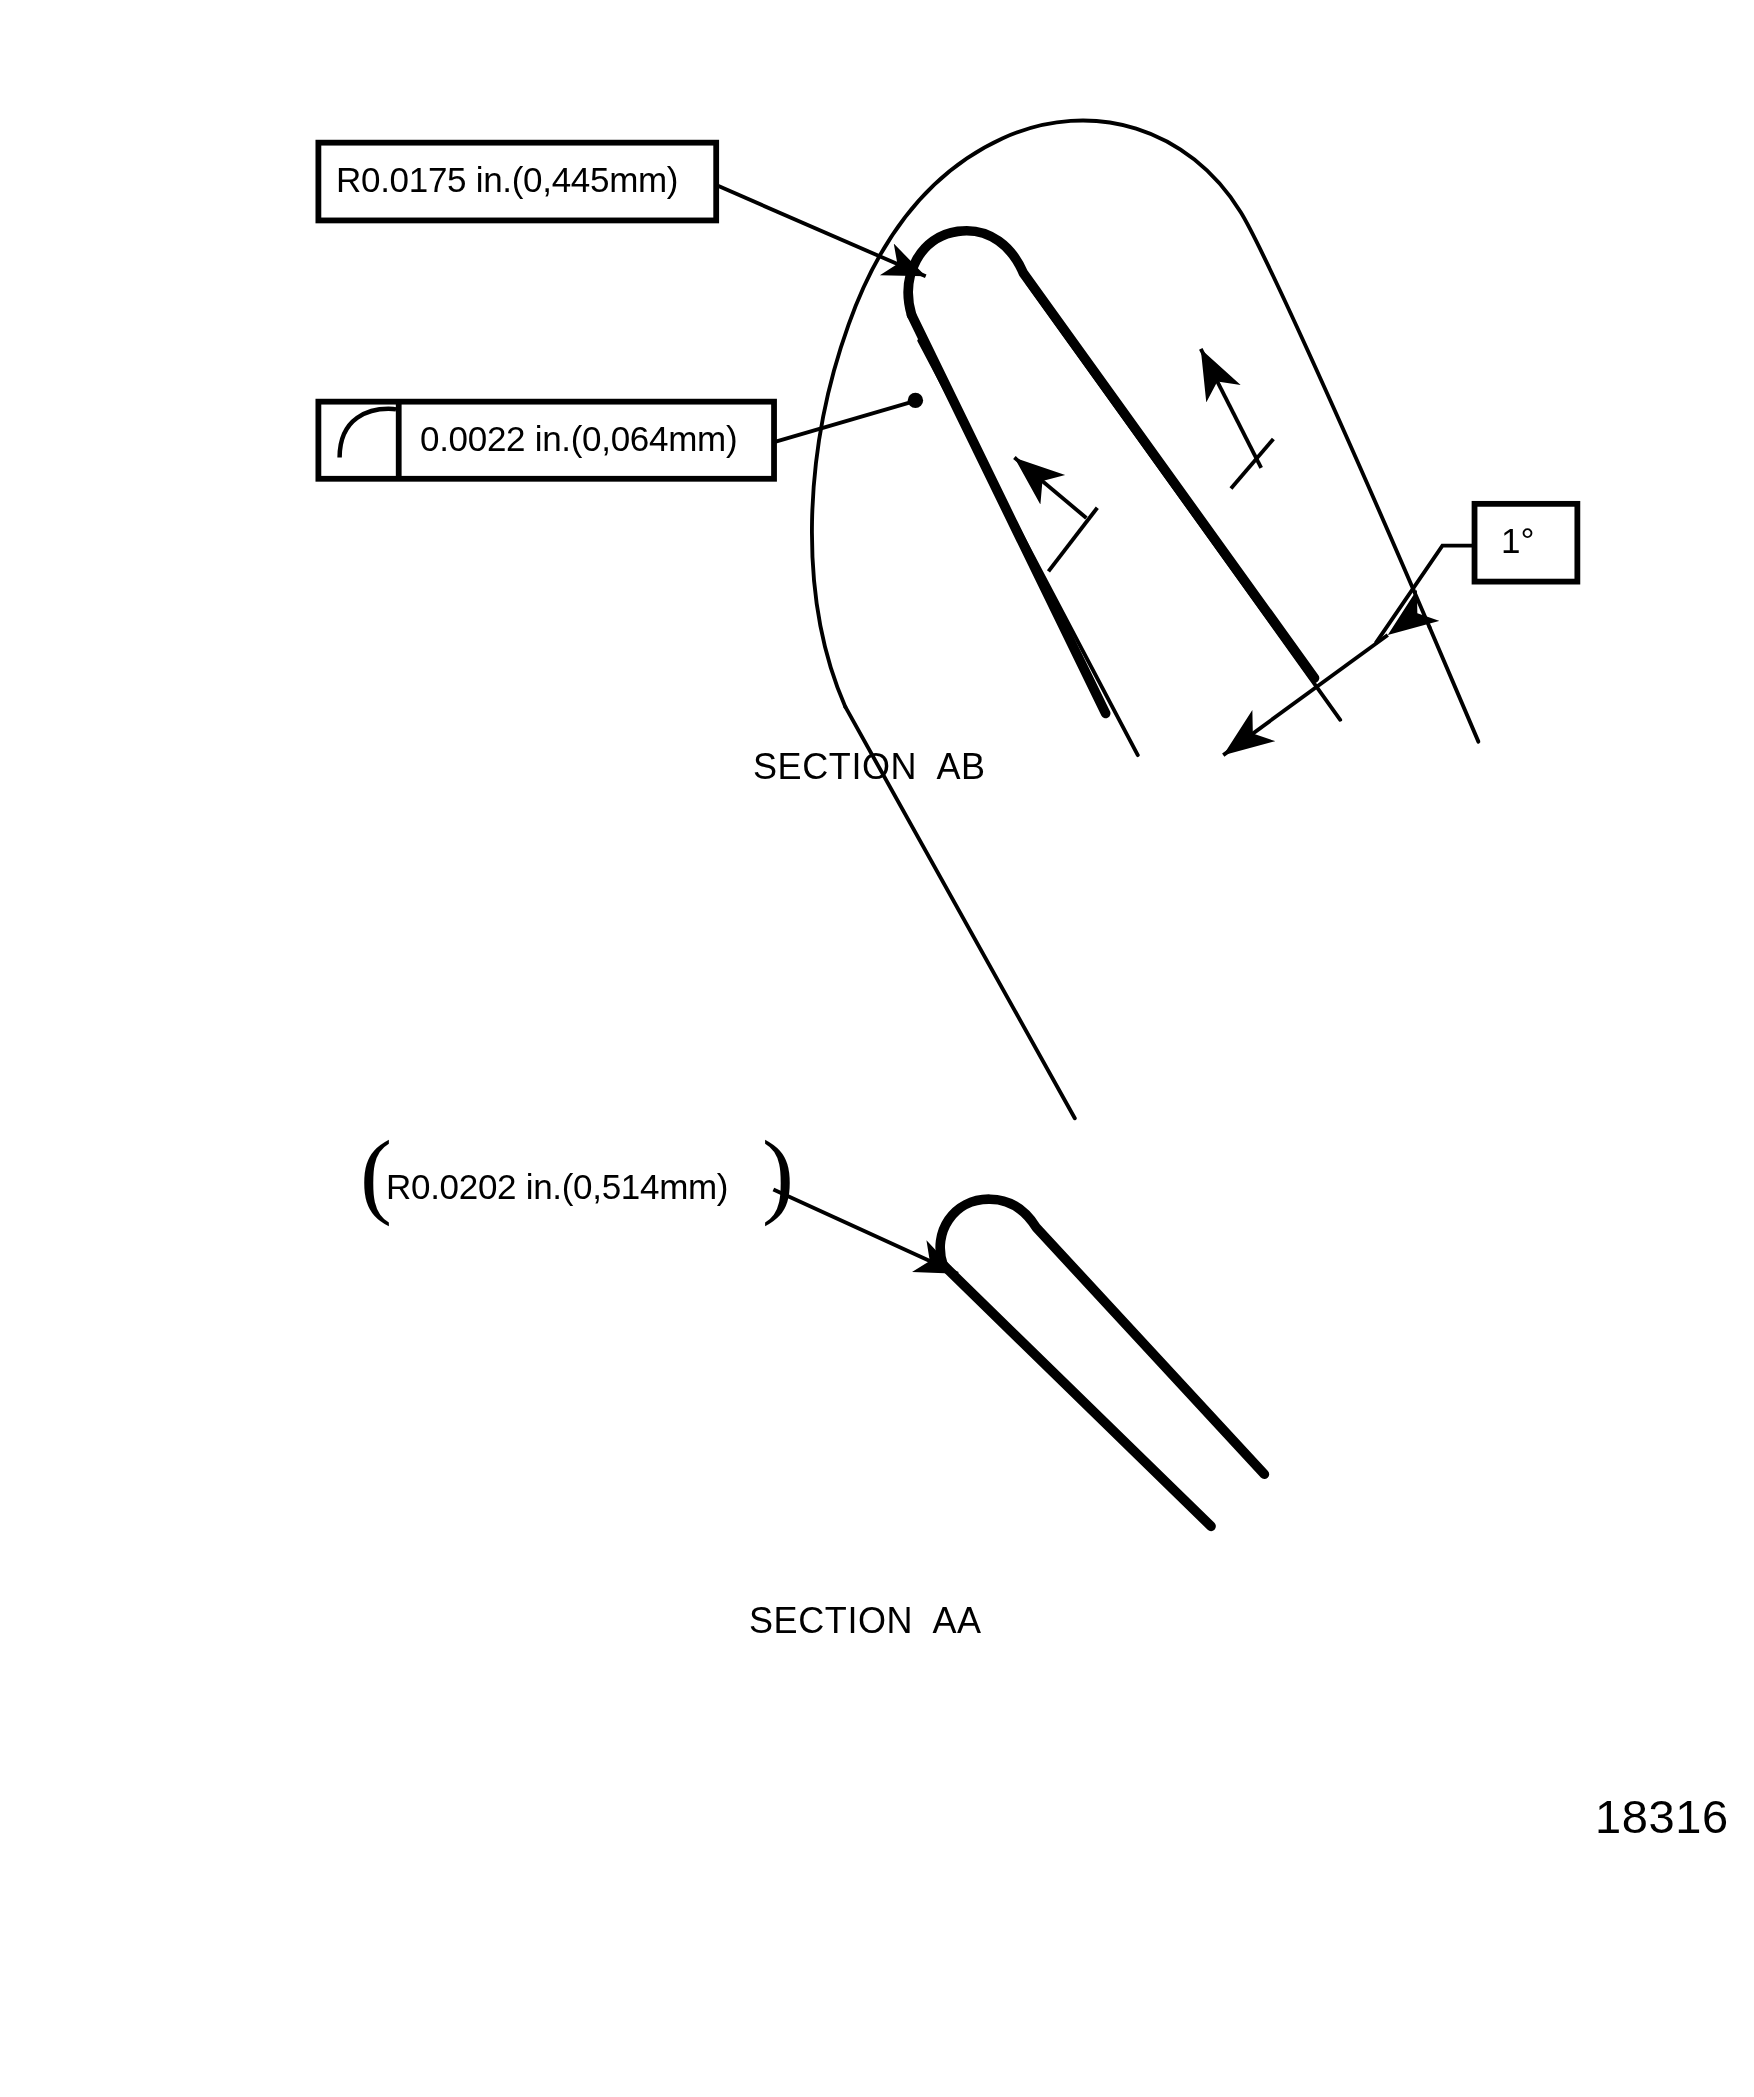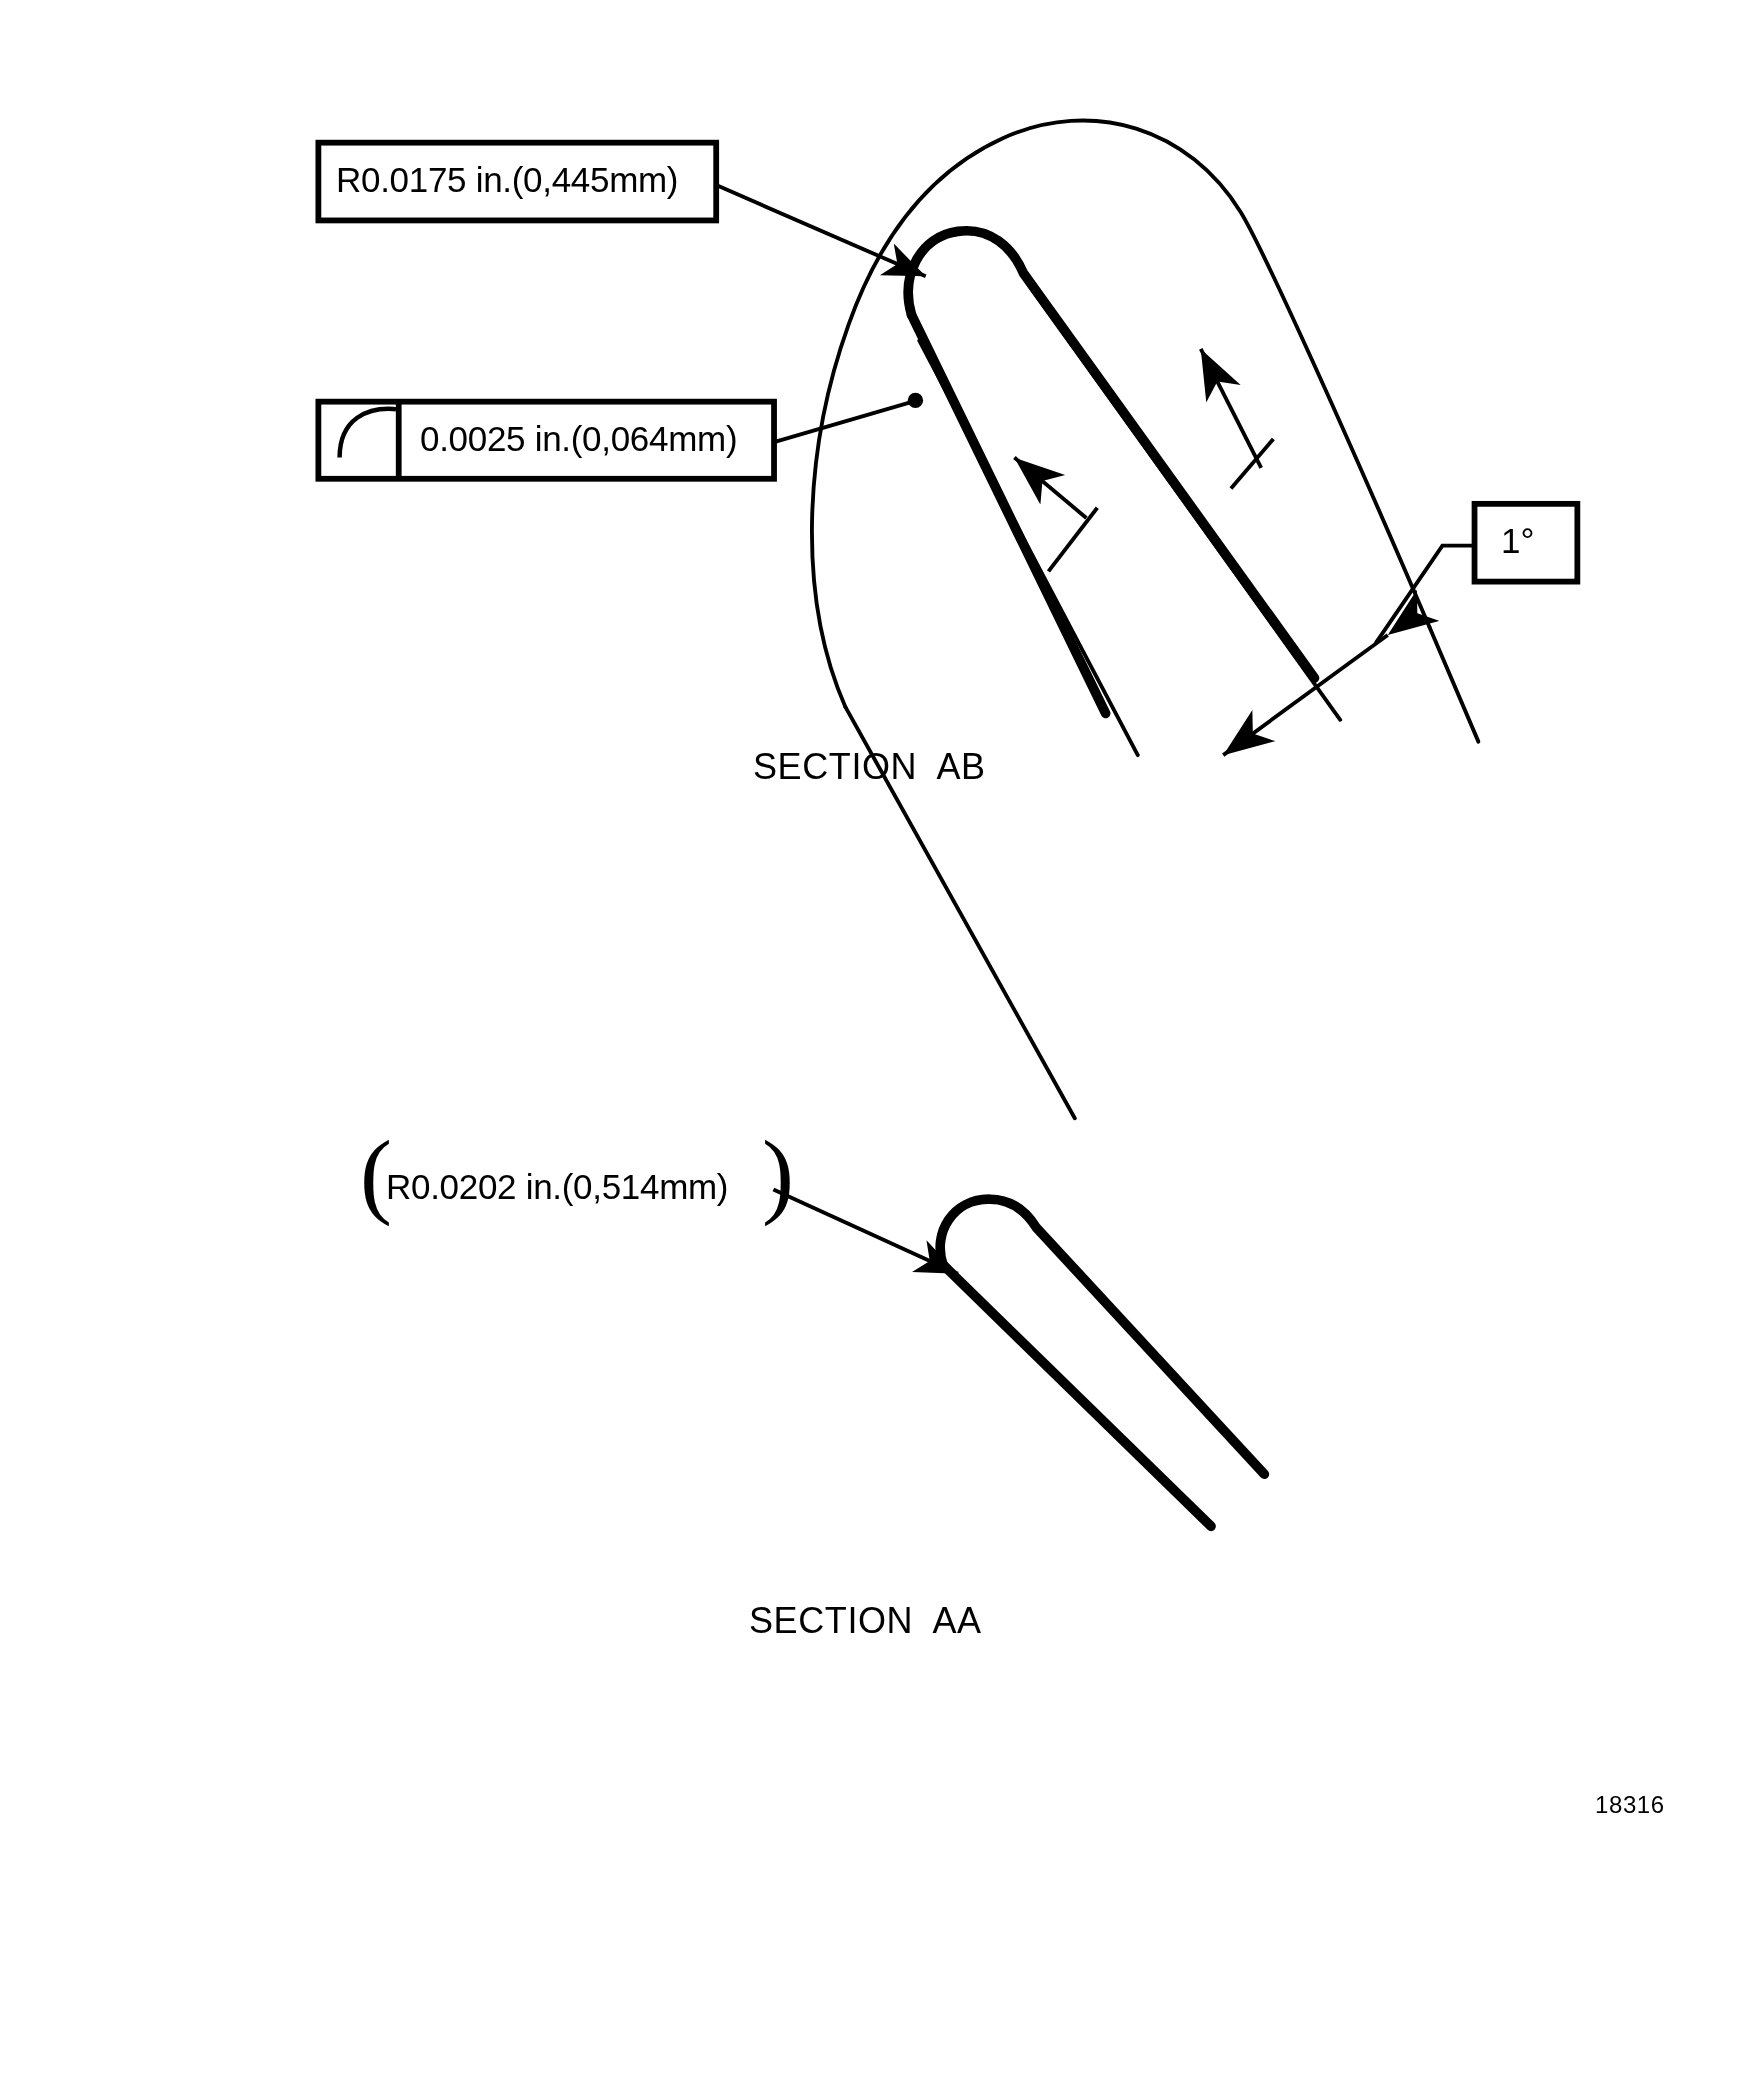--- a/index.html
+++ b/index.html
@@ -40,21 +40,21 @@
     letter-spacing: -0.3px;
   }
   .section-label {
     font-size: 36px;
     letter-spacing: 0.6px;
   }
   .angle-text {
     font-size: 35px;
   }
   .fig-num {
-    font-size: 24px;
+    font-size: 47px;
     letter-spacing: 0.6px;
   }
   .paren {
     position: absolute;
     font-size: 96px;
     line-height: 1;
     font-family: "Liberation Serif", serif;
     color: #000;
   }
 </style>
@@ -177,21 +177,21 @@
     </g>
 
     <g fill="none" stroke="#000" stroke-width="6">
       <path d="M1203,1851 L1490,1982" marker-end="url(#arrowSmall)"></path>
     </g>
 
   </svg>
 
   <div class="txt callout-text" style="left:336px; top:162px;">R0.0175 in.(0,445mm)</div>
 
-  <div class="txt callout-text" style="left:420px; top:421px;">0.0025 in.(0,064mm)</div>
+  <div class="txt callout-text" style="left:420px; top:421px;">0.0022 in.(0,064mm)</div>
 
   <div class="txt angle-text" style="left:1501px; top:523px;">1°</div>
 
   <div class="txt section-label" style="left:753px; top:749px;">SECTION  AB</div>
 
   <div class="paren" style="left:360px; top:1126px;">(</div>
   <div class="txt callout-text" style="left:386px; top:1169px;text-align:center;">R0.0202 in.(0,514mm)</div>
   <div class="paren" style="left:762px; top:1126px;">)</div>
 
   <div class="txt section-label" style="left:749px; top:1603px;">SECTION  AA</div>

